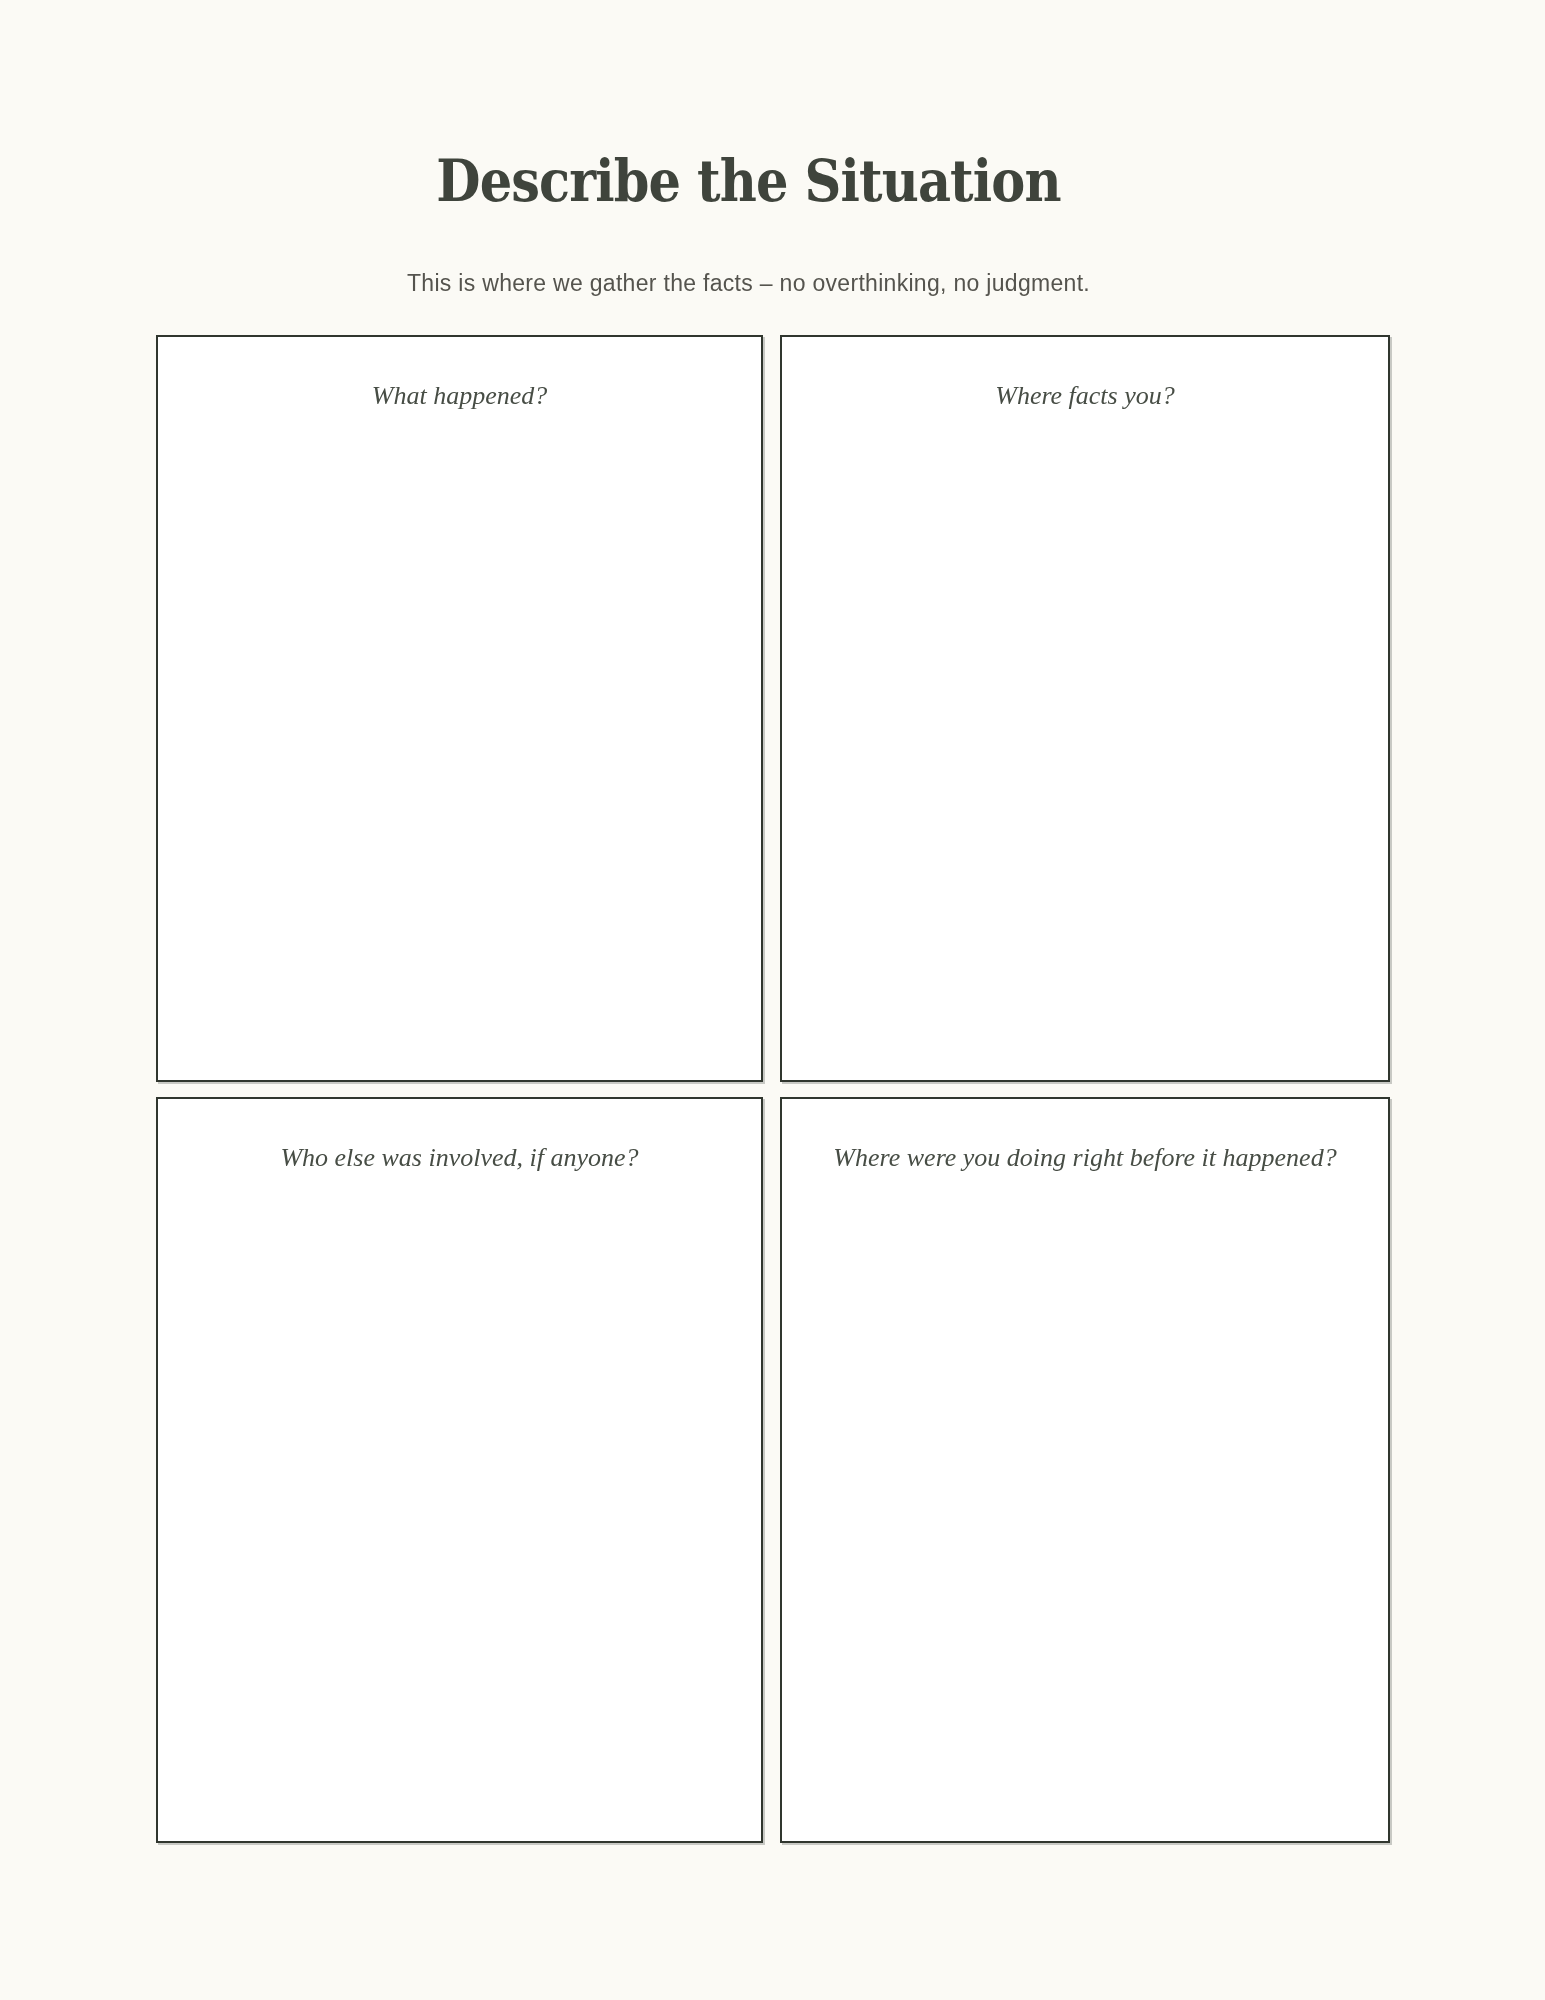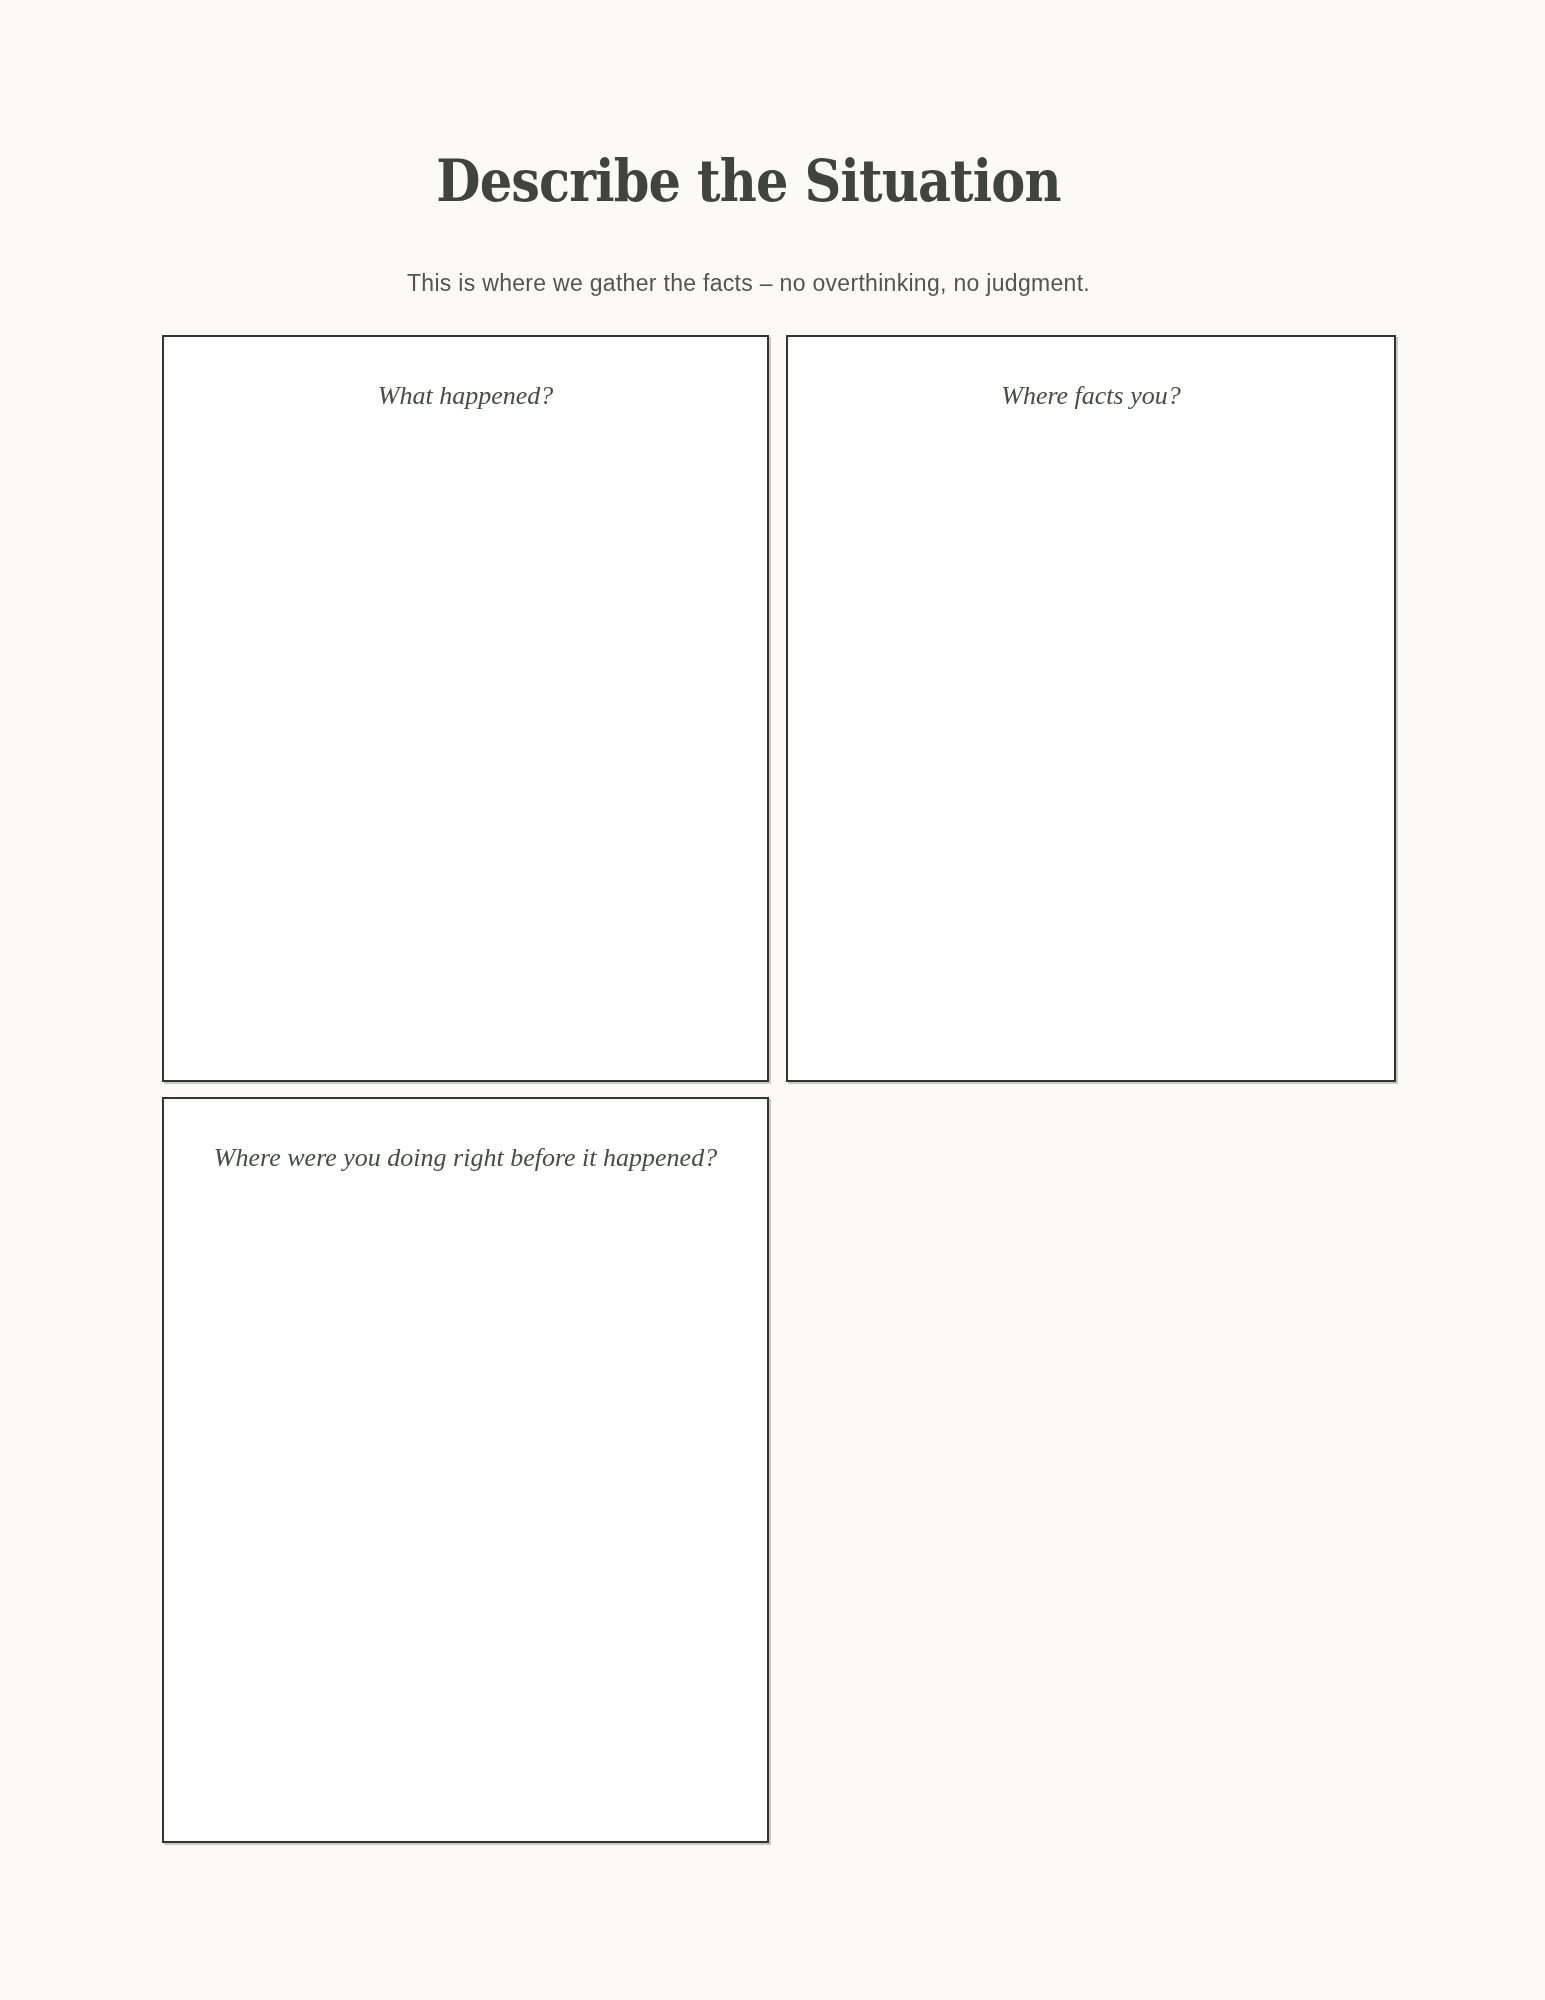--- a/index.html
+++ b/index.html
@@ -52,21 +52,20 @@
     position: absolute;
     top: 335px;
     left: 156px;
     width: 1234px;
     height: 1508px;
     display: grid;
     grid-template-columns: 607px 610px;
     grid-template-rows: 747px 746px;
     column-gap: 17px;
     row-gap: 15px;
-    margin-left: 6px;
   }
   .card {
     background: var(--card-background);
     border: 2px solid var(--card-border);
     box-shadow: 2px 2px 0 rgba(70, 74, 68, 0.28);
     display: flex;
     flex-direction: column;
   }
   .question-label {
     padding-top: 44px;
@@ -95,20 +94,24 @@
     <div class="card">
       <div class="question-label">What happened?</div>
       <div class="answer-area"></div>
     </div>
 
     <div class="card">
       <div class="question-label">Where facts you?</div>
       <div class="answer-area"></div>
     </div>
 
+    <div class="card">
+      <div class="question-label">Who else was involved, if anyone?</div>
+      <div class="answer-area"></div>
+    </div>
 
     <div class="card">
       <div class="question-label">Where were you doing right before it happened?</div>
       <div class="answer-area"></div>
     </div>
 
   </div>
 </div>
 
 </body></html>

